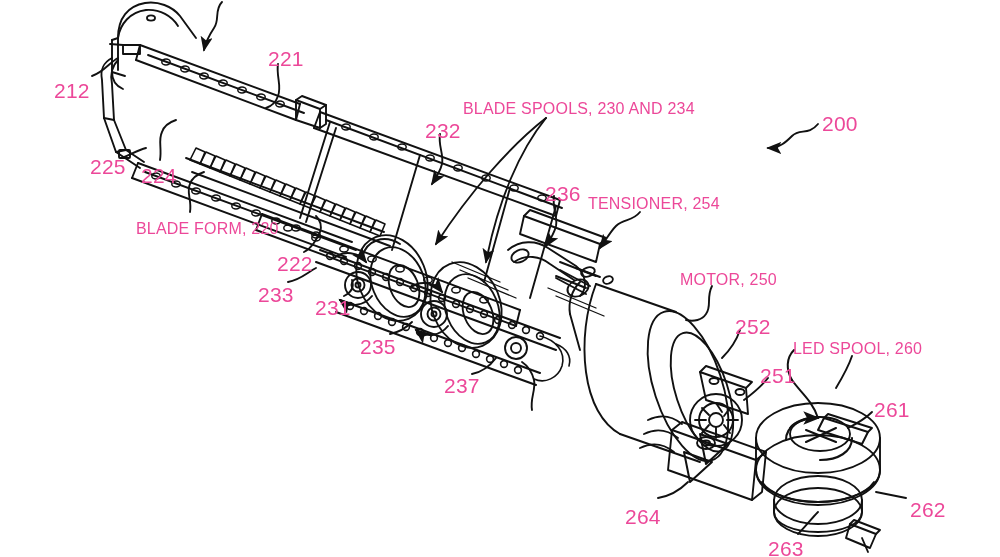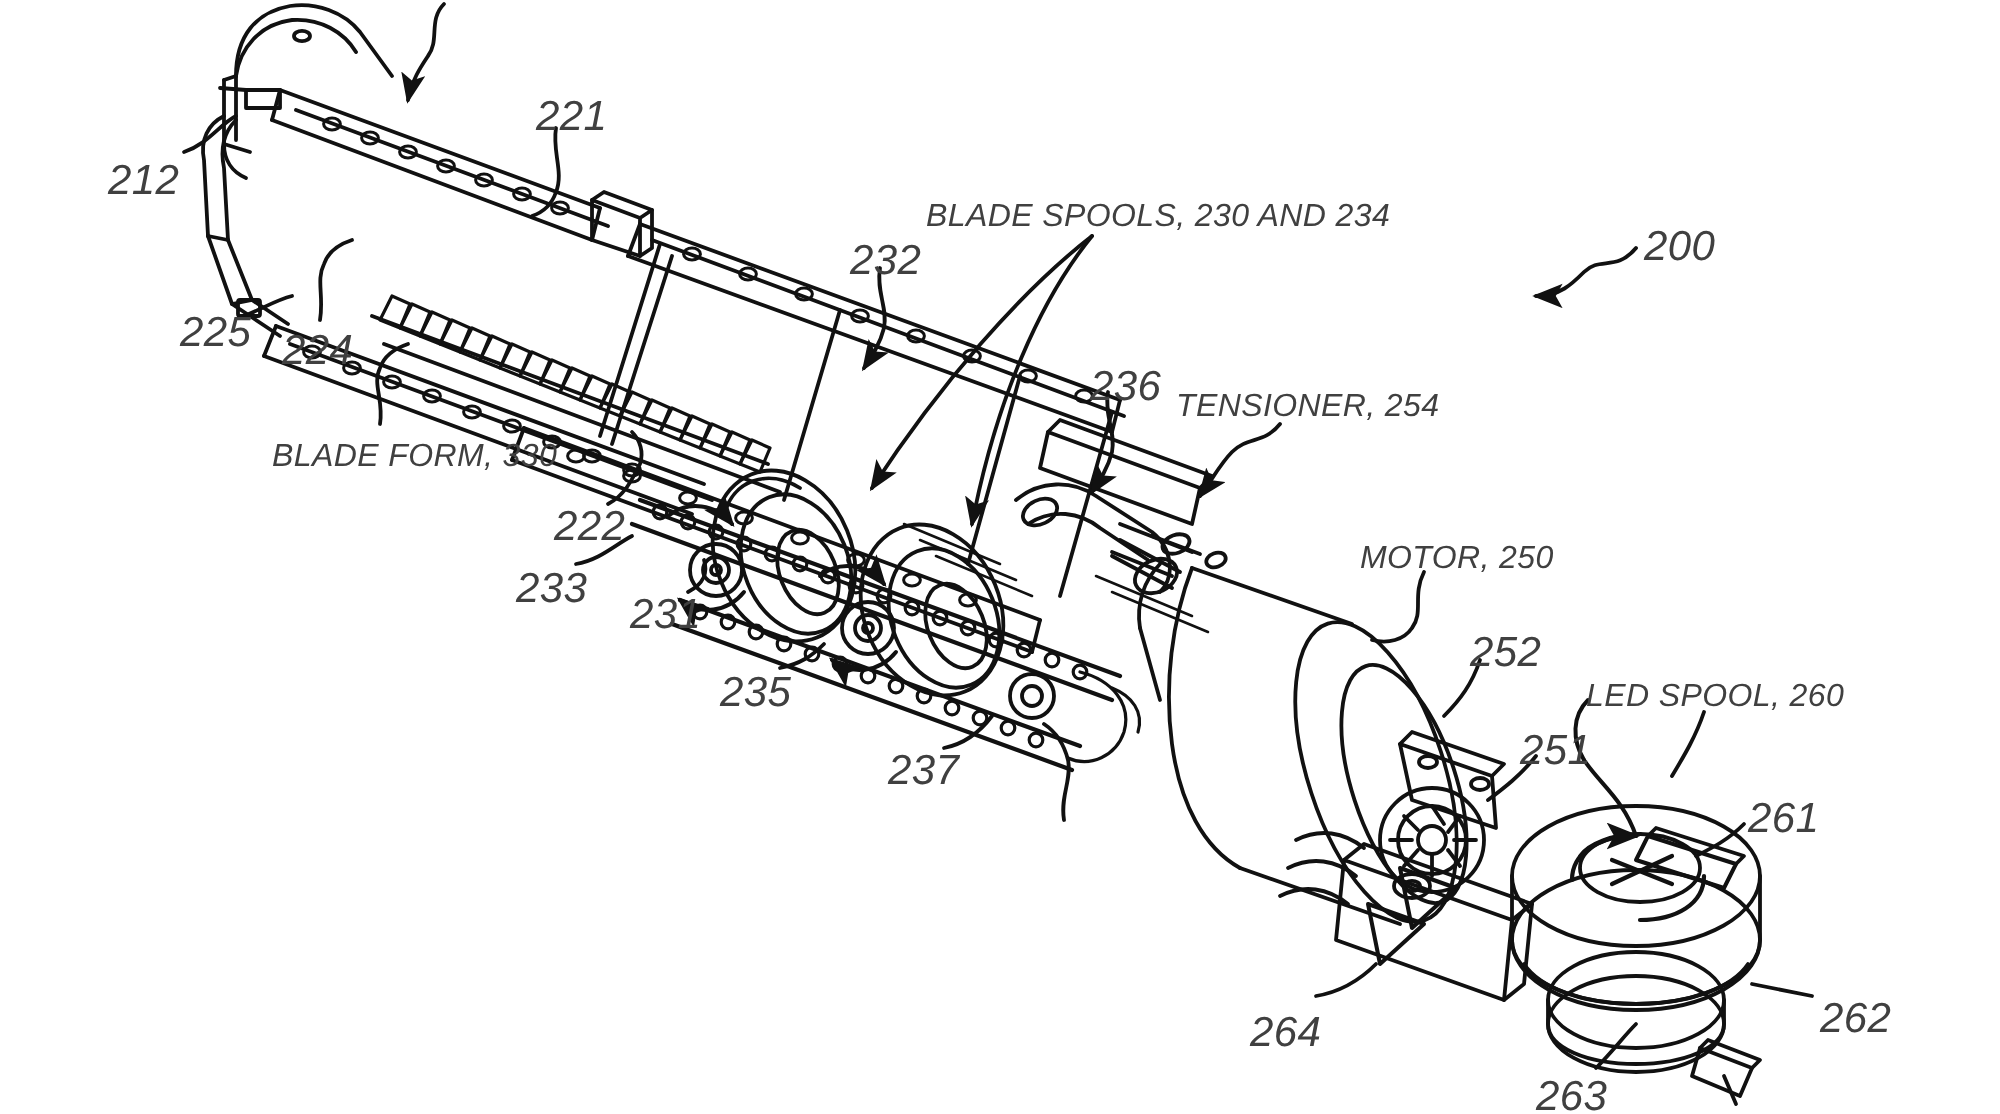--- a/index.html
+++ b/index.html
@@ -17,27 +17,26 @@
     font-family: "Liberation Sans", sans-serif;
   }
   #figure-svg {
     position: absolute;
     top: 0; left: 0;
     width: 1000px;
     height: 557px;
   }
   .lbl {
     position: absolute;
-    color: #404040;
+    color: #ec4899;
     font-family: "Liberation Sans", sans-serif;
     white-space: nowrap;
     letter-spacing: 0.2px;
     line-height: 1;
     user-select: none;
-    font-style: italic;
   }
   .lbl.num   { font-size: 21px; font-weight: 400; }
   .lbl.name  { font-size: 16px; font-weight: 400; }
 </style>
 </head>
 <body>
 
 <div id="figure-root">
 
   <svg id="figure-svg" viewBox="0 0 1000 557">
@@ -448,16 +447,16 @@
   <div class="lbl num" style="left:625px; top:506px;">264</div>
 
   <div class="lbl name" style="left:463px; top:101px;">BLADE SPOOLS, 230 AND 234</div>
 
   <div class="lbl name" style="left:588px; top:196px;">TENSIONER, 254</div>
 
   <div class="lbl name" style="left:680px; top:272px;">MOTOR, 250</div>
 
   <div class="lbl name" style="left:793px; top:341px;">LED SPOOL, 260</div>
 
-  <div class="lbl name" style="left:136px; top:221px;">BLADE FORM, 330</div>
+  <div class="lbl name" style="left:136px; top:221px;">BLADE FORM, 220</div>
 
 
 </div>
 
 </body></html>

